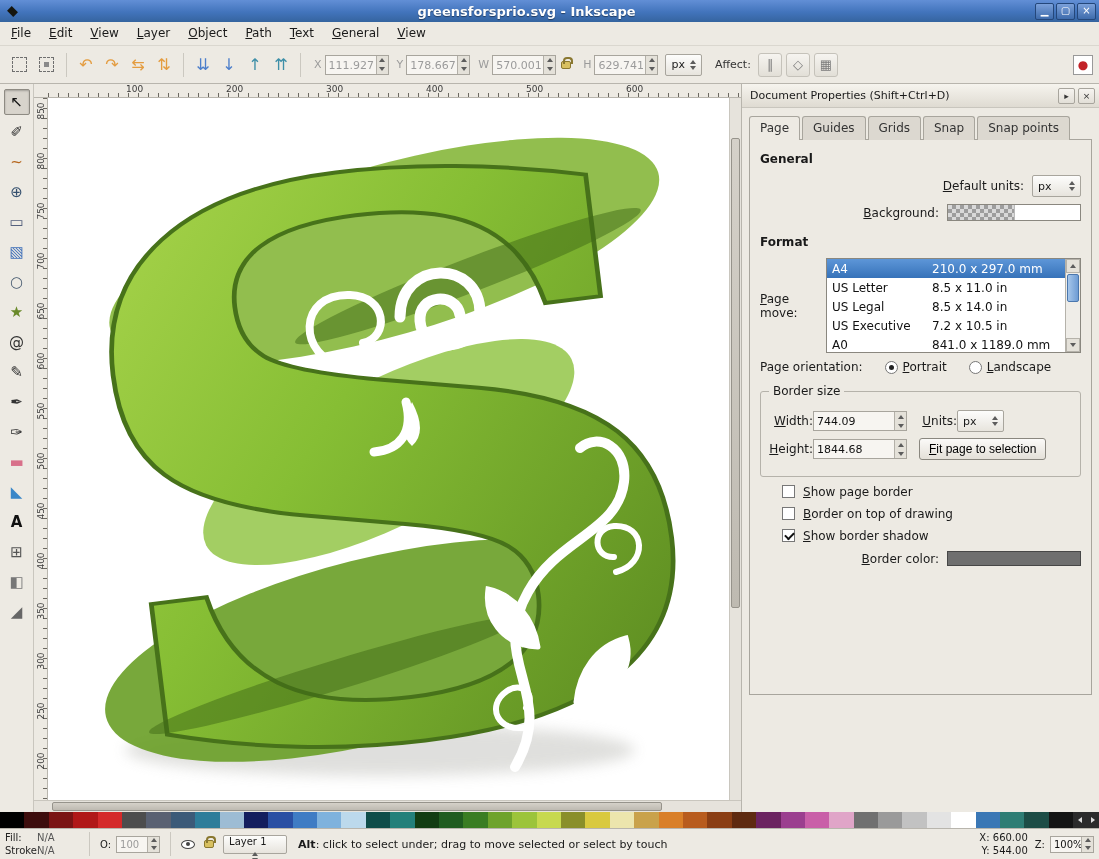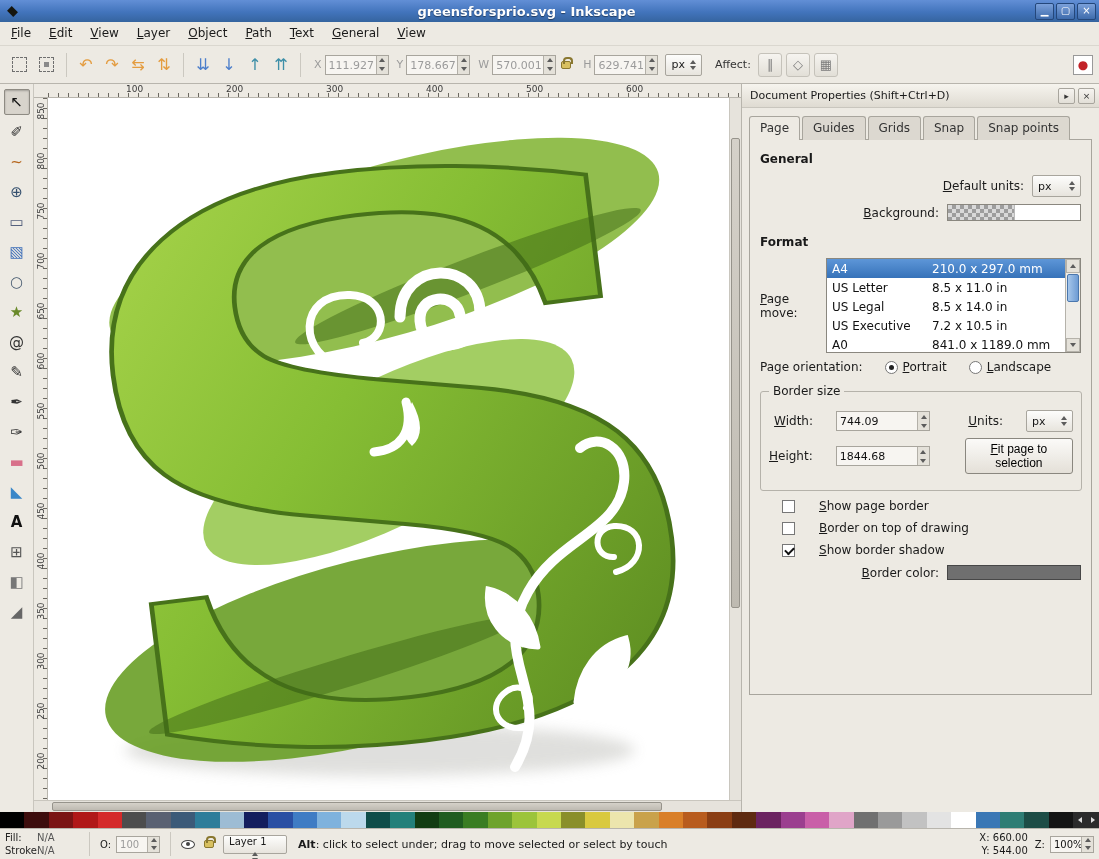--- a/index.html
+++ b/index.html
@@ -119,27 +119,27 @@
   .list-scroll { width:15px; border-left:1px solid #B5B2AA; background:#EFEDE8; display:flex; flex-direction:column; }
   .sb-btn { height:14px; display:flex; align-items:center; justify-content:center; background:#E4E1D9; border:1px solid #B5B2AA; }
   .sb-track { flex:1; position:relative; }
   .sb-thumb { position:absolute; top:1px; left:1px; right:1px; height:28px;
     background:linear-gradient(90deg,#A6C6EA,#6E9CD4); border:1px solid #4A77AE; border-radius:2px; }
   .radio-item { display:flex; align-items:center; margin-left:14px; }
   .radio { width:13px; height:13px; border:1px solid #777; border-radius:50%; background:#fff; position:relative; margin-right:5px; flex:none; }
   .radio.checked::after { content:""; position:absolute; inset:3px; background:#222; border-radius:50%; }
   fieldset.custom { margin-top:10px; border:1px solid #B5B2AA; border-radius:3px; padding:6px 8px 10px; }
   fieldset.custom legend { font-size:12px; padding:0 4px; }
-  .crow { display:flex; align-items:center; gap:23px; margin:6px 0; }
+  .crow { display:flex; align-items:center; gap:0; margin:6px 0; }
   .crow .clab { width:44px; text-align:right; }
   .crow .ulab { margin-left:12px; width:38px; text-align:right; }
   .crow .spinfield .val { width:80px; }
   .btn { margin-left:12px; padding:3px 9px; border:1px solid #8a877f; border-radius:3px;
     background:linear-gradient(#FBFAF8,#E4E0D8); font-size:12px; }
-  .chrow { display:flex; align-items:flex-end; margin:8px 0 8px 22px; gap:24px; }
+  .chrow { display:flex; align-items:flex-start; margin:8px 0 8px 22px; gap:8px; }
   .checkbox { width:13px; height:13px; border:1px solid #777; background:#fff; position:relative; flex:none; }
   .checkbox.checked::after { content:""; position:absolute; left:2px; top:2px; width:7px; height:4px;
     border-left:2px solid #111; border-bottom:2px solid #111; transform:rotate(-45deg); }
   .bcswatch { width:134px; height:15px; background:#6F6F6F; border:1px solid #474747; }
 
   
   #palette { position:absolute; left:0; bottom:31px; right:0; height:16px; display:flex; background:#222; }
   .swatch { flex:1; }
   .pal-nav { flex:none; width:13px; background:#2b2b2b; display:flex; align-items:center; justify-content:center; }
 

